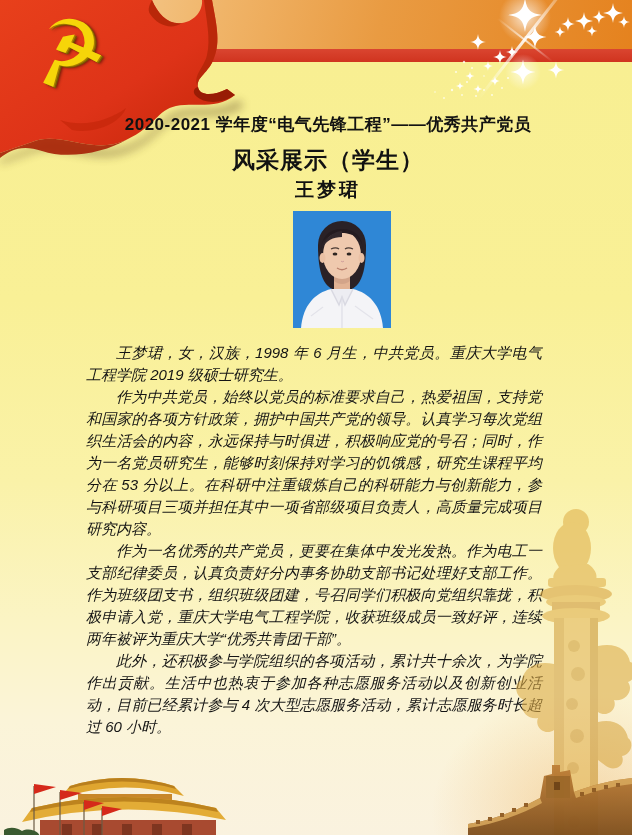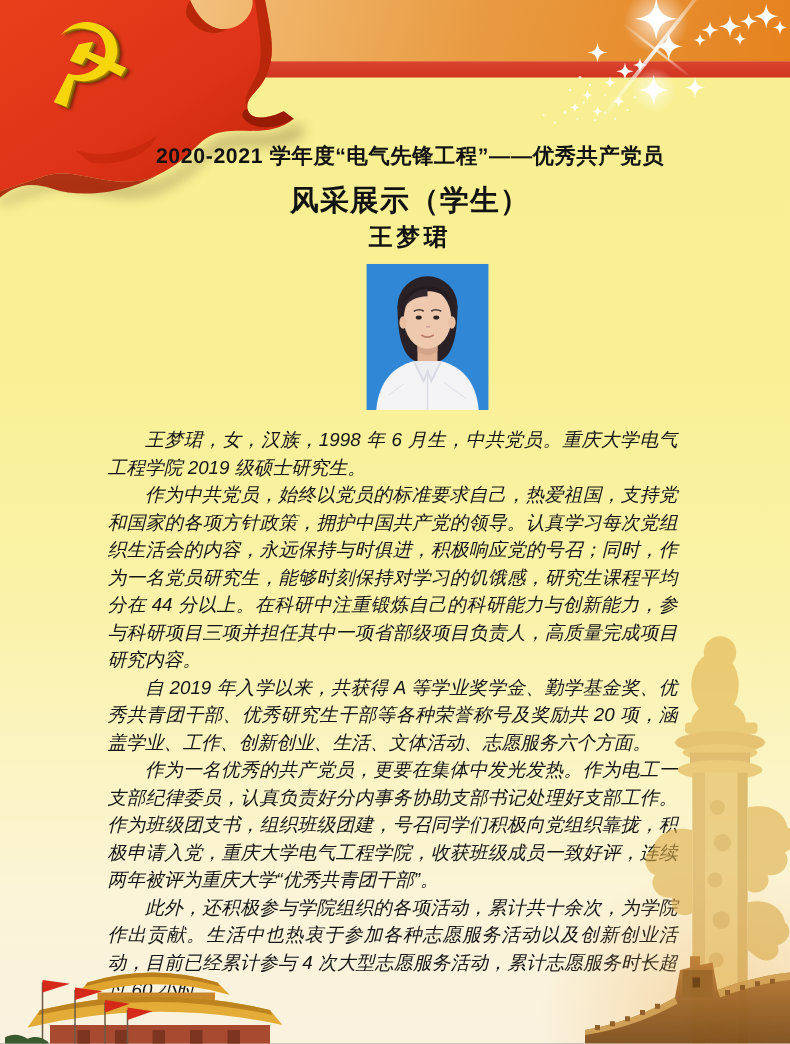--- a/index.html
+++ b/index.html
@@ -169,22 +169,21 @@
       <path d="M8,117 C10,94 22,82 38,78 L60,78 C76,82 88,94 90,117 Z" fill="#F4F4F7"></path>
       <path d="M38,78 L46,94 L49,86 L52,94 L60,78" stroke="#D9D9E2" stroke-width="1.5" fill="#EDEDF2"></path>
       <path d="M49,86 L49,117" stroke="#DDDDE6" stroke-width="1.2"></path>
       <path d="M62,95 L80,108" stroke="#E3E3EA" stroke-width="1.2"></path>
       <path d="M18,105 L30,96" stroke="#E3E3EA" stroke-width="1.2"></path>
     </svg>
   </div>
 
   <div class="body-text">
     <p>王梦珺，女，汉族，1998 年 6 月生，中共党员。重庆大学电气工程学院 2019 级硕士研究生。</p>
-    <p>作为中共党员，始终以党员的标准要求自己，热爱祖国，支持党和国家的各项方针政策，拥护中国共产党的领导。认真学习每次党组织生活会的内容，永远保持与时俱进，积极响应党的号召；同时，作为一名党员研究生，能够时刻保持对学习的饥饿感，研究生课程平均分在 44 分以上。在科研中注重锻炼自己的科研能力与创新能力，参与科研项目三项并担任其中一项省部级项目负责人，高质量完成项目研究内容。</p>
-    <p>自 2019 年入学以来，共获得 A 等学业奖学金、勤学基金奖、优秀共青团干部、优秀研究生干部等各种荣誉称号及奖励共 20 项，涵盖学业、工作、创新创业、生活、文体活动、志愿服务六个方面。</p>
+    <p>作为中共党员，始终以党员的标准要求自己，热爱祖国，支持党和国家的各项方针政策，拥护中国共产党的领导。认真学习每次党组织生活会的内容，永远保持与时俱进，积极响应党的号召；同时，作为一名党员研究生，能够时刻保持对学习的饥饿感，研究生课程平均分在 53 分以上。在科研中注重锻炼自己的科研能力与创新能力，参与科研项目三项并担任其中一项省部级项目负责人，高质量完成项目研究内容。</p>
     <p>作为一名优秀的共产党员，更要在集体中发光发热。作为电工一支部纪律委员，认真负责好分内事务协助支部书记处理好支部工作。作为班级团支书，组织班级团建，号召同学们积极向党组织靠拢，积极申请入党，重庆大学电气工程学院，收获班级成员一致好评，连续两年被评为重庆大学“优秀共青团干部”。</p>
     <p>此外，还积极参与学院组织的各项活动，累计共十余次，为学院作出贡献。生活中也热衷于参加各种志愿服务活动以及创新创业活动，目前已经累计参与 4 次大型志愿服务活动，累计志愿服务时长超过 60 小时。</p>
   </div>
 
   <div class="decor warm-glow"></div>
 
   <svg class="decor huabiao" width="118" height="340" viewBox="0 0 118 340">
     <g fill="#DFAF48">
 
       <circle cx="60" cy="26" r="13"></circle>

